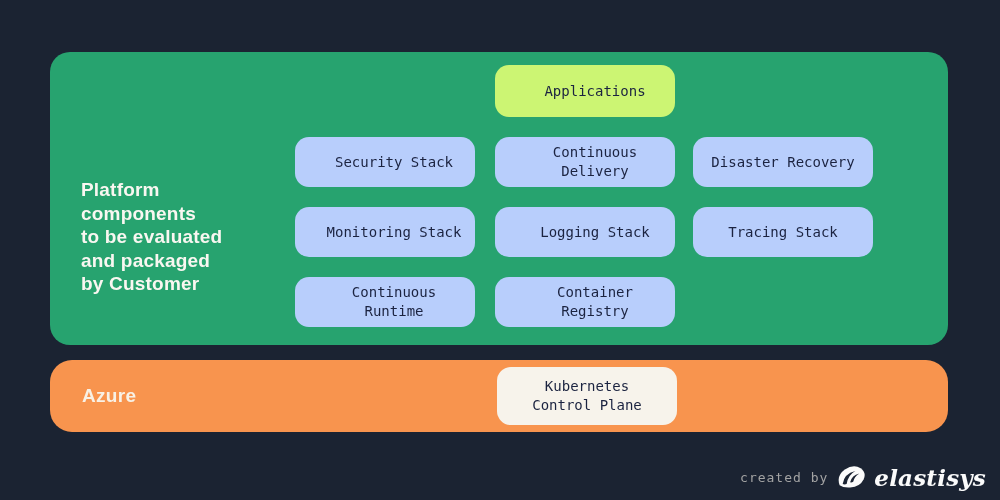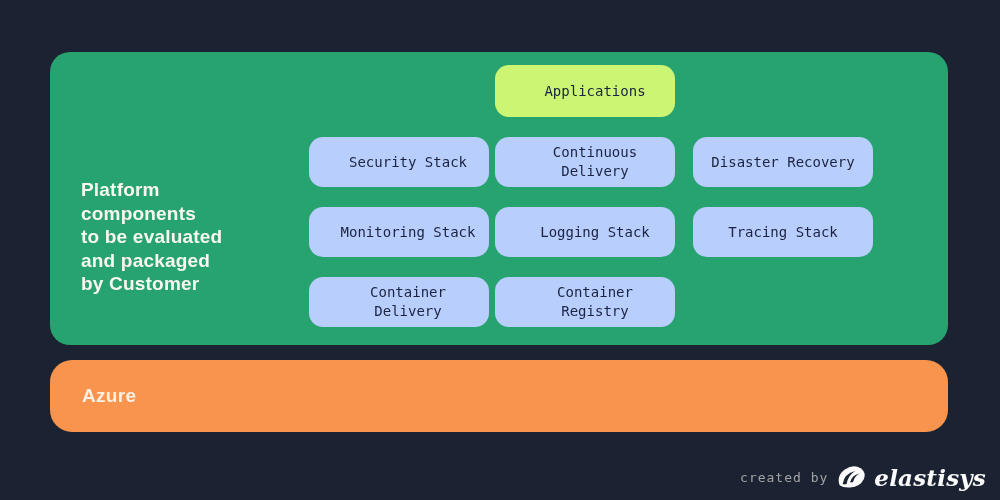--- a/index.html
+++ b/index.html
@@ -24,21 +24,21 @@
   
   .dbox{
     position:absolute;width:180px;min-height:50px;
     border-radius:14px;
     display:flex;align-items:center;justify-content:center;
     font-family:"DejaVu Sans Mono","Liberation Mono",monospace;
     font-size:14px;line-height:19px;color:#1b2340;
     text-align:center;white-space:pre-line;
     box-sizing:border-box;padding:4px 6px;
   }
-  .col1{left:259px;padding-left:24px;} .col2{left:445px;padding-left:26px;} .col3{left:643px;}
+  .col1{left:245px;padding-left:24px;} .col2{left:445px;padding-left:26px;} .col3{left:643px;}
   .rowA{top:13px;height:52px;}
   .row1{top:85px;}
   .row2{top:155px;}
   .row3{top:225px;}
 
   
   .azure-panel{
     position:absolute;left:50px;top:360px;width:898px;height:72px;
     border-radius:22px;
   }
@@ -82,27 +82,29 @@
 
     <div class="dbox col1 row1" style="background:#b8cefc">Security Stack</div>
     <div class="dbox col2 row1" style="background:#b8cefc">Continuous
 Delivery</div>
     <div class="dbox col3 row1" style="background:#b8cefc">Disaster Recovery</div>
 
     <div class="dbox col1 row2" style="background:#b8cefc">Monitoring Stack</div>
     <div class="dbox col2 row2" style="background:#b8cefc">Logging Stack</div>
     <div class="dbox col3 row2" style="background:#b8cefc">Tracing Stack</div>
 
-    <div class="dbox col1 row3" style="background:#b8cefc">Container Delivery</div>
+    <div class="dbox col1 row3" style="background:#b8cefc">Continuous Runtime</div>
     <div class="dbox col2 row3" style="background:#b8cefc">Container
 Registry</div>
   </div>
 
   <div class="azure-panel" style="background:#f8944e">
     <div class="azure-label">Azure</div>
+    <div class="dbox kcp-box" style="background:#f7f3eb">Kubernetes
+Control Plane</div>
   </div>
 
   <div class="credit">
     <span class="credit-text">created by</span>
     <span class="brand-logo">
       <svg width="28" height="24" viewBox="0 0 32 27" aria-hidden="true">
         <path d="M3 23 Q-1 12 9 5 Q19 -2 27 3.5 Q34 8.5 30.5 16 Q26.5 24.5 15 25.5 Q7 26 3 23 Z" fill="#fbfbfb"></path>
         <path d="M6.5 21.5 Q8 9.5 21 6.5 Q12.5 11 11 21.5 Q8.5 22.5 6.5 21.5 Z" fill="#1b2332"></path>
         <path d="M15 19.5 Q17 11.5 25.5 9.5 Q19.5 13.5 18.5 19 Q16.5 20 15 19.5 Z" fill="#1b2332"></path>
       </svg>

